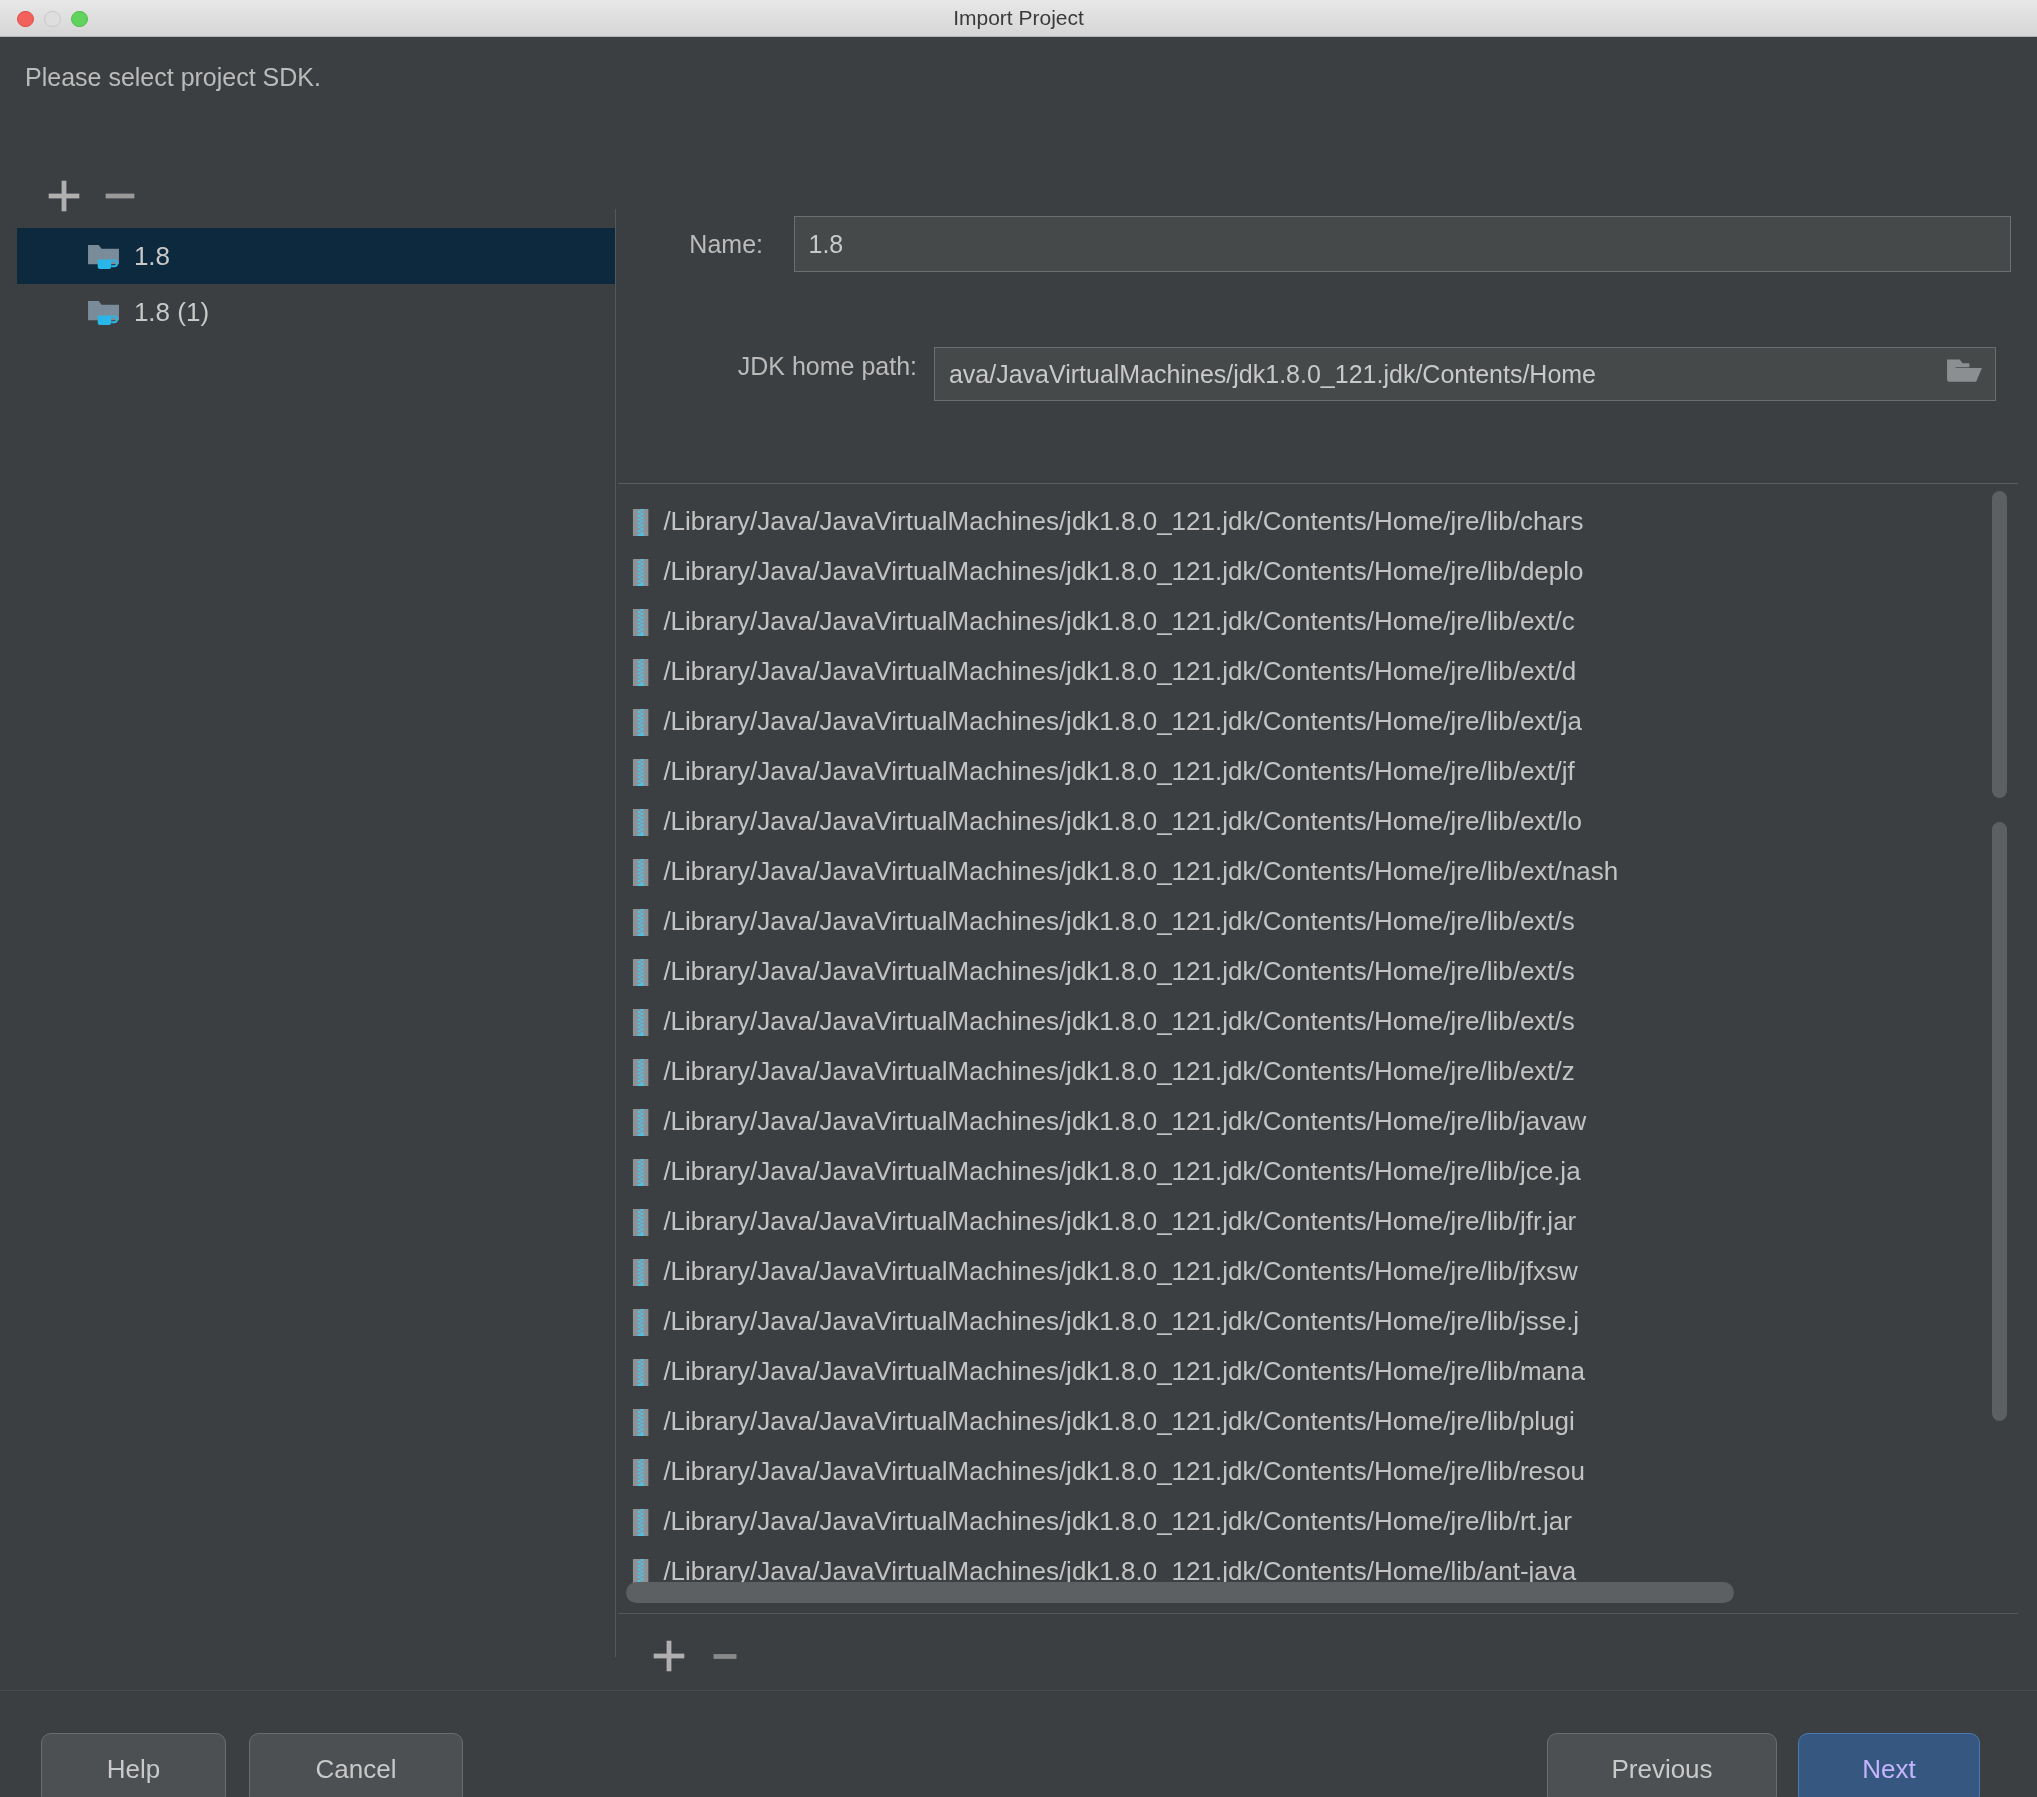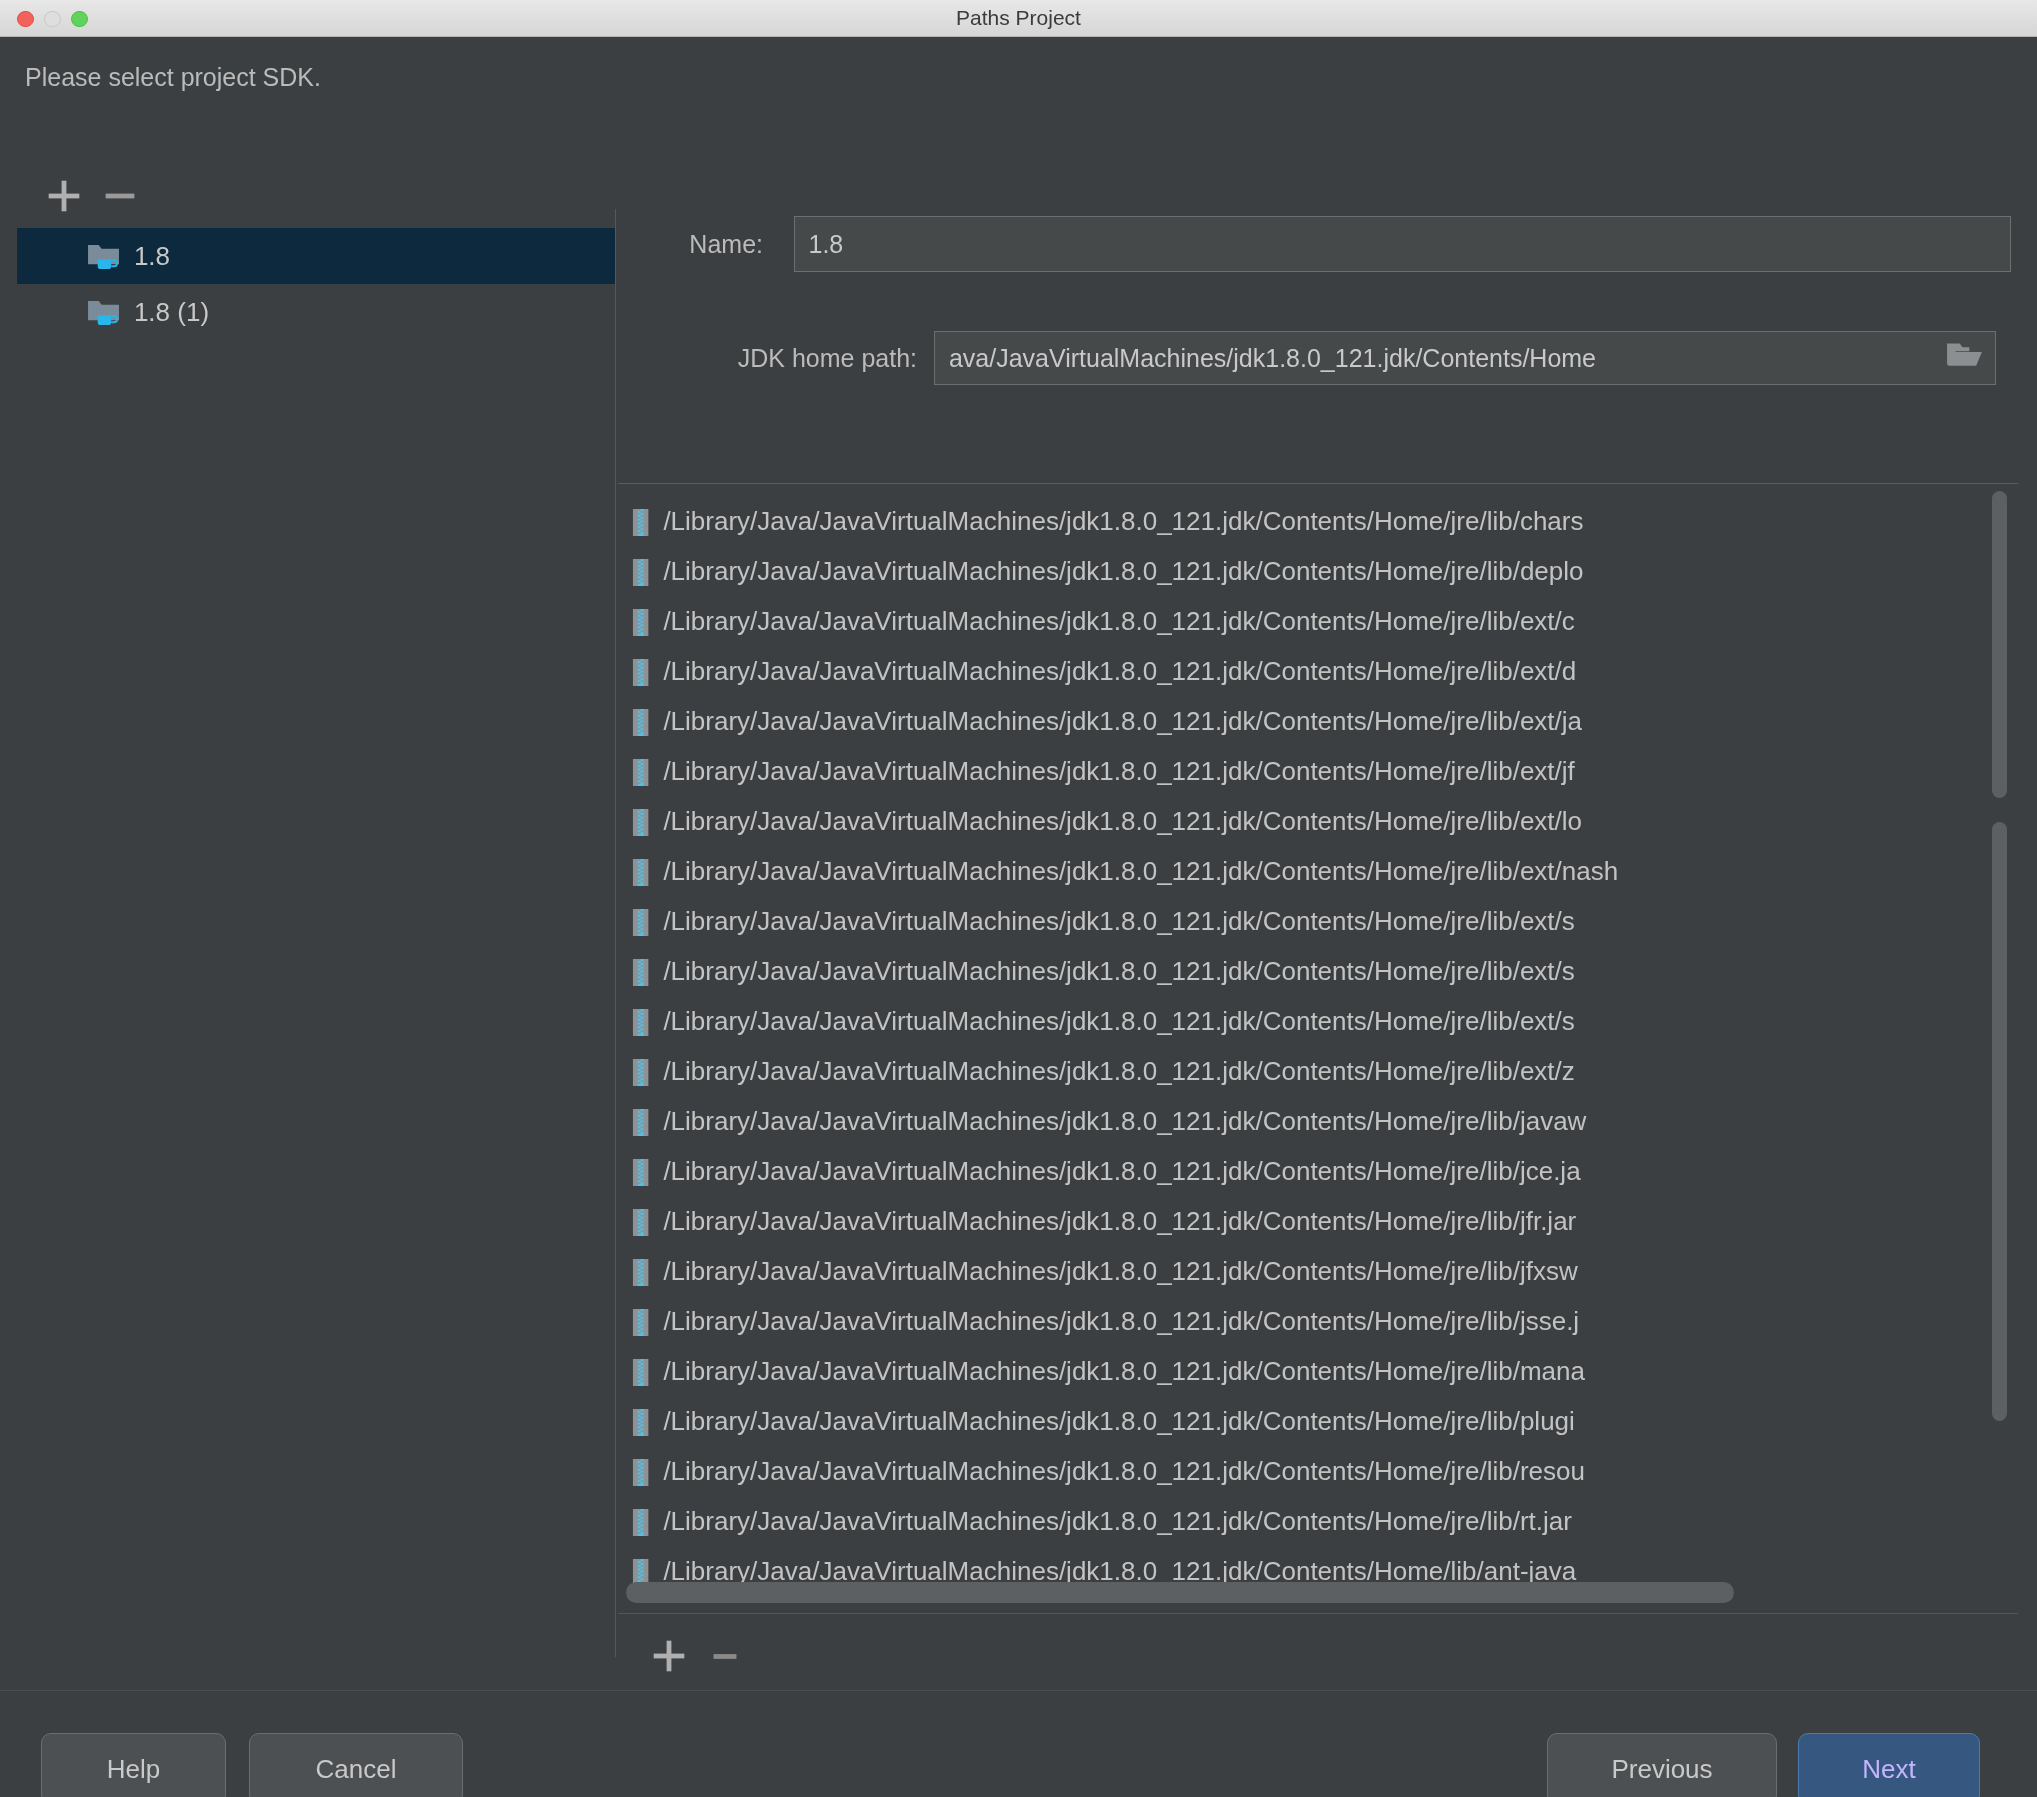--- a/index.html
+++ b/index.html
@@ -138,21 +138,21 @@
   }
 
   #name-row { top: 179px; left: 637px; }
   #name-row .field-label { width: 126px; }
   #name-input { width: 1217px; height: 56px; margin-left: 31px; }
 
   #jdk-row { top: 294px; left: 637px; }
   #jdk-row .field-label { width: 280px; }
   #jdk-input {
     width: 1062px; height: 54px; margin-left: 17.4px;
-    position: relative; padding-right: 58px;
+    position: relative; padding-right: 58px; margin-top: 16px;
   }
   .browse-icon {
     position: absolute;
     right: 11.6px; top: 50%;
     transform: translateY(-50%);
   }
 
   
   .tabs {
     position: absolute;
@@ -288,21 +288,21 @@
 </style>
 </head>
 <body>
 
 <div class="titlebar">
   <div class="traffic">
     <div class="dot red"></div>
     <div class="dot yellow"></div>
     <div class="dot green"></div>
   </div>
-  <div class="title-text">Paths Project</div>
+  <div class="title-text">Import Project</div>
 </div>
 
 <div class="dialog">
 
   <div class="prompt">Please select project SDK.</div>
 
   <div class="left-toolbar">
     <div class="tb-btn plus">
       <svg width="44" height="44" viewBox="0 0 46 46">
         <rect x="20.5" y="7" width="5" height="32" fill="#b0b0b0"></rect>

